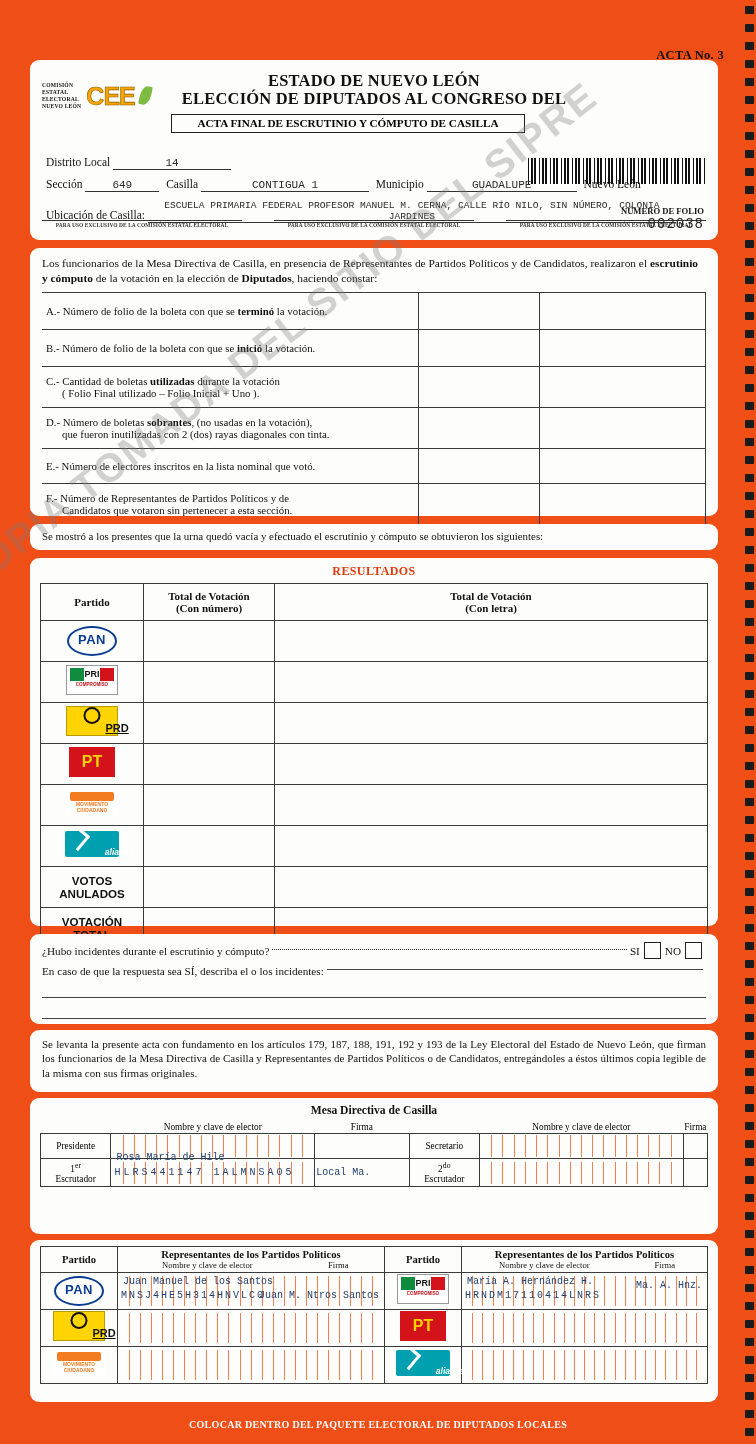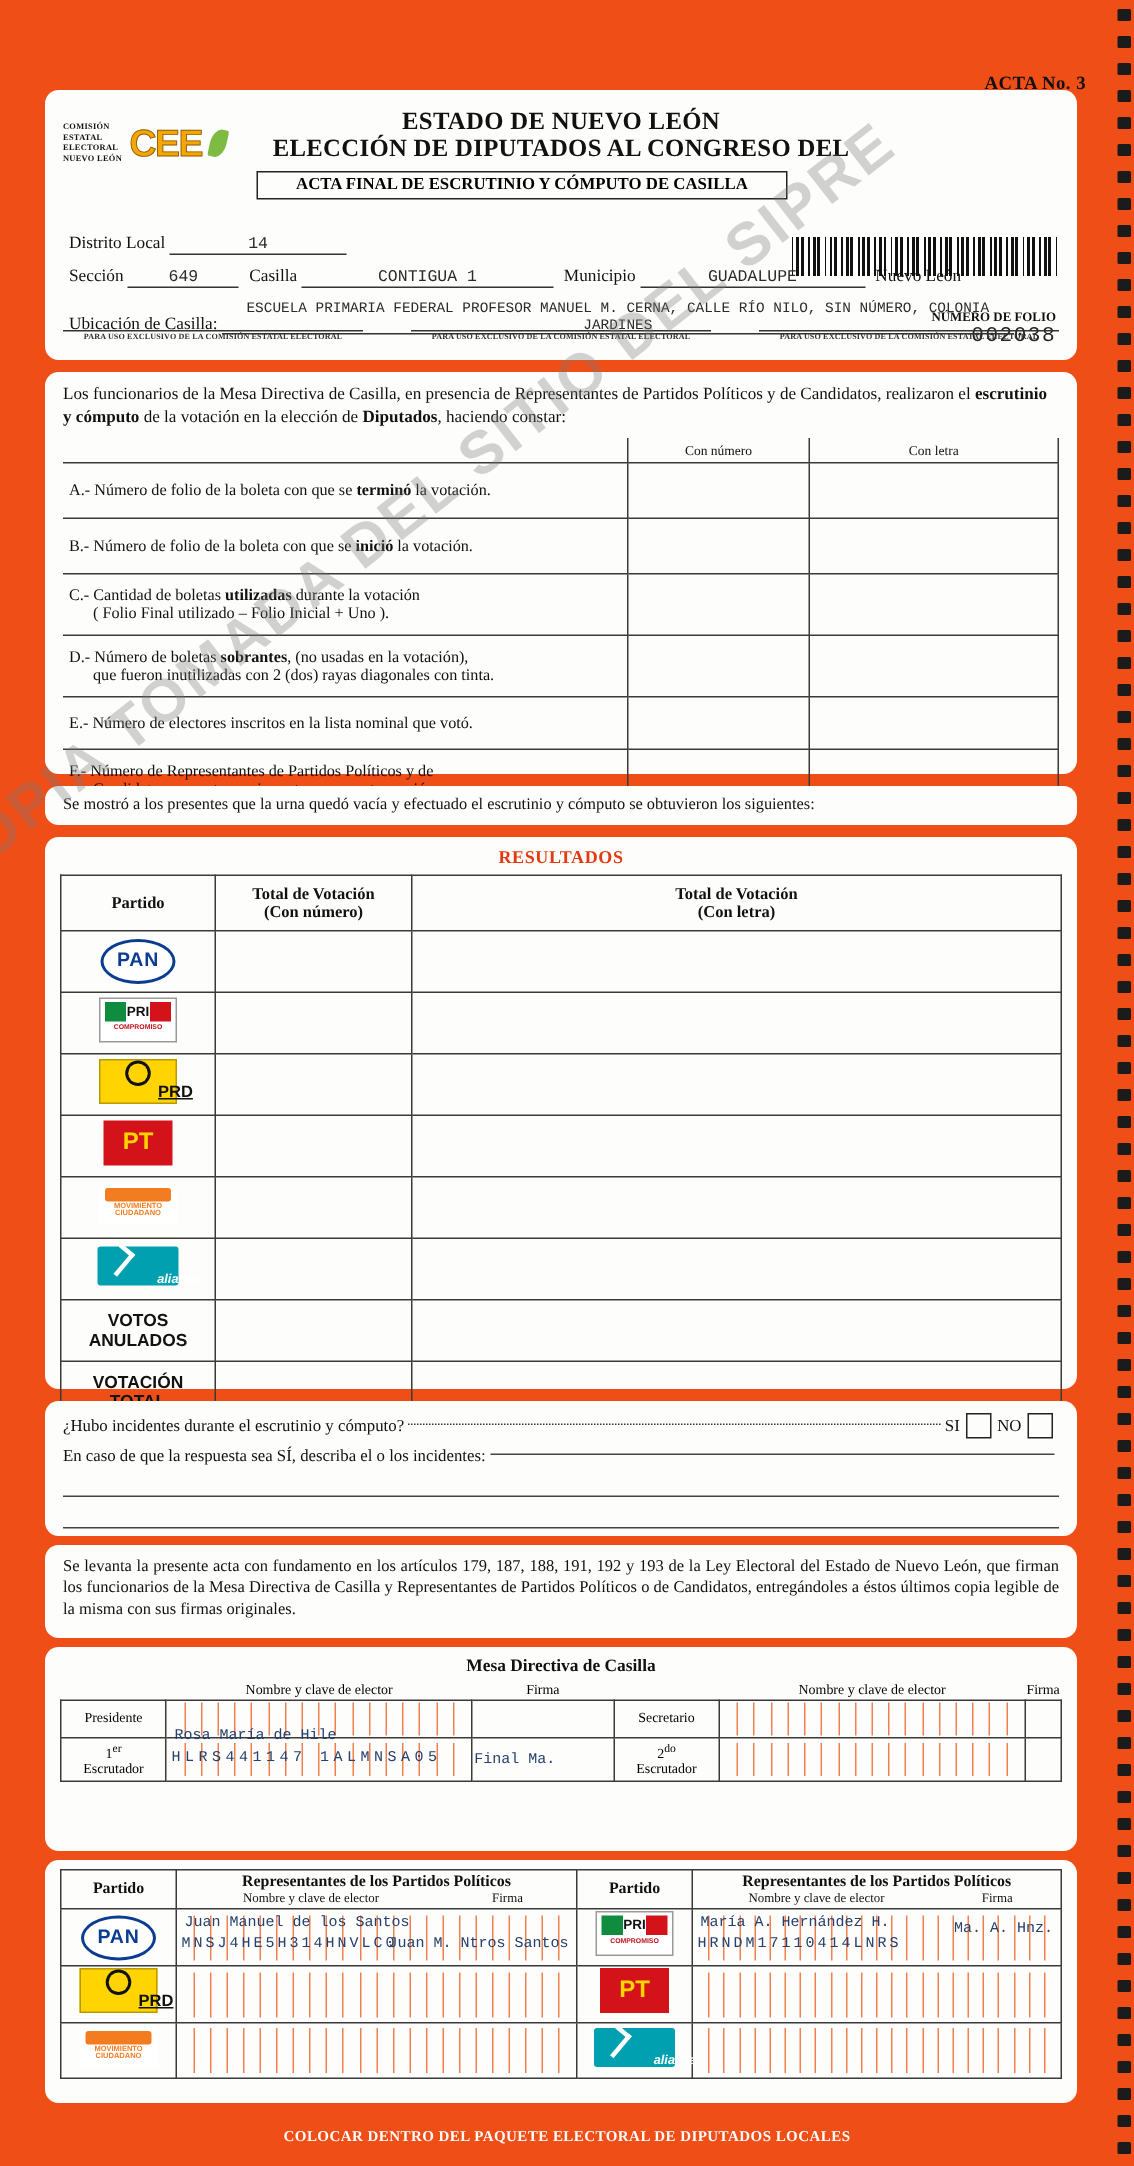--- a/index.html
+++ b/index.html
@@ -326,25 +326,20 @@
     </div>
   </div>
 
   <div class="card" id="abc-card">
     <div class="para">
       <span>Los funcionarios de la Mesa Directiva de Casilla, en presencia de Representantes de Partidos Políticos  y de Candidatos, realizaron el </span><b>escrutinio y cómputo</b><span> de la votación en la elección de </span><b>Diputados</b><span>, haciendo constar:</span>
     </div>
 
     <table class="tblA">
       <tbody>
-          <tr>
-        <td class="qcol qcol-nb noborder-top" style="border:none;"></td>
-        <td class="n-col hdr">Con número</td>
-        <td class="hdr">Con letra</td>
-      </tr>
 
       <tr>
         <td class="qcol qcol-nb" style="height:30px;">
           <span>A.-</span>
           <span>Número de folio de la boleta con que se </span><b>terminó</b><span> la votación.</span>
         </td>
         <td class="n-col"></td>
         <td></td>
       </tr>
 
@@ -836,21 +831,21 @@
                   <span></span>
                   <span></span>
                   <span></span>
                   <span></span>
                 </div>
             <div class="hwb" style="position:absolute;left:4px;top:-10px;">Rosa María de Hile</div>
             <div class="hwb" style="position:absolute;left:2px;top:5px;letter-spacing:3px;">HLRS441147 1ALMNSA05</div>
           </div>
         </td>
         <td class="cellline">
-          <span class="hwb">Final Ma.</span>
+          <span class="hwb">Local Ma.</span>
         </td>
         <td class="role">
           <span>2</span><sup>do</sup>
           <div>Escrutador</div>
         </td>
         <td class="cellline">
           <div class="cellboxes" style="height:22px;">
                 <span></span>
                 <span></span>
                 <span></span>

